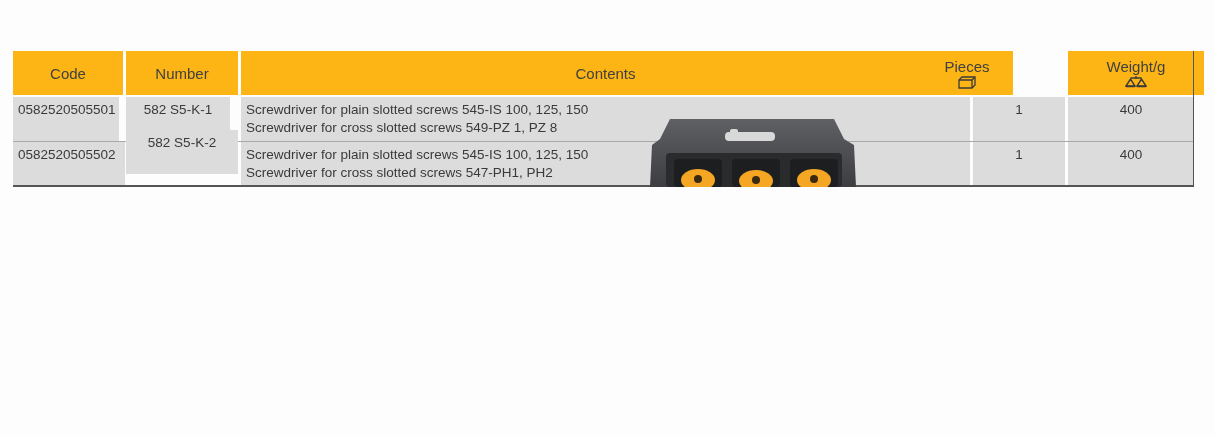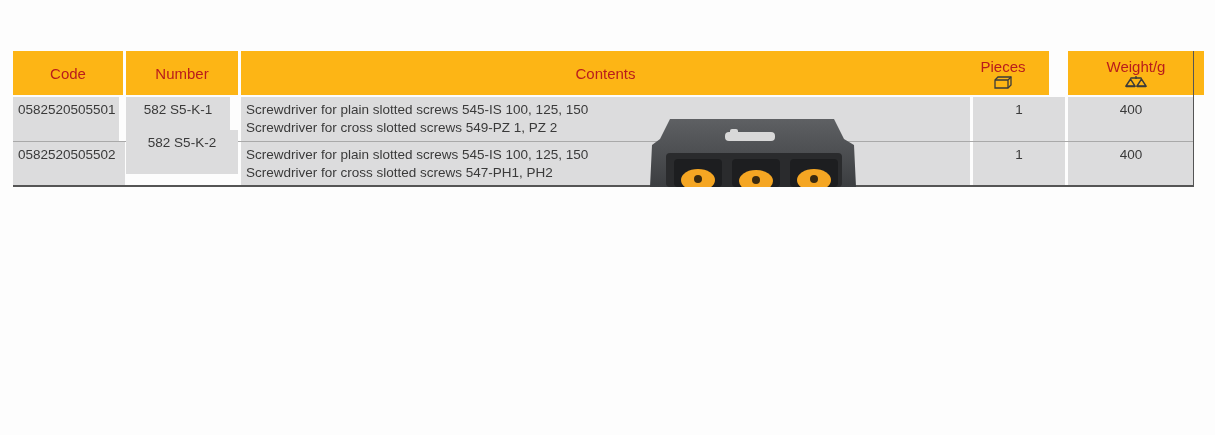--- a/index.html
+++ b/index.html
@@ -1,19 +1,19 @@
 <!DOCTYPE html>
 <html><head>
 <meta charset="utf-8">
 <style>
   html, body { margin:0; padding:0; }
   body { width:1215px; height:435px; background:#fdfdfd; position:relative; overflow:hidden;
          font-family:"Liberation Sans", sans-serif; }
   .tbl { position:absolute; left:13px; top:51px; width:1181px; }
-  .hdr { position:absolute; top:0; height:44px; background:#fdb515; color:#b91c1c;
+  .hdr { position:absolute; top:0; height:44px; background:#fdb515; color:#404040;
          font-size:15px; display:flex; flex-direction:column; align-items:center; justify-content:center; }
   .cell { position:absolute; background:#dcdcdd; color:#3a3a3a; font-size:13.5px; line-height:18px;
           box-sizing:border-box; padding-top:4px; }
   .c-center { text-align:center; }
   .c-left { padding-left:5px; }
   .hline { position:absolute; left:0; width:1181px; height:1px; background:#a9a9a9; }
   .bline { position:absolute; left:0; width:1181px; height:2px; background:#555; }
   .rline { position:absolute; width:1px; background:#555; }
   .img { position:absolute; left:648px; top:117px; width:216px; height:70px; overflow:hidden; }
   .icon { display:block; margin-top:1px; }
@@ -25,41 +25,41 @@
 
   <div class="hdr" style="left:0;width:110px;">
     <span>Code</span>
   </div>
   <div class="hdr" style="left:113px;width:112px;">
     <span>Number</span>
   </div>
   <div class="hdr" style="left:228px;width:729px;">
     <span>Contents</span>
   </div>
-  <div class="hdr" style="left:944px;width:92px;text-align:right;">
+  <div class="hdr" style="left:908px;width:92px;text-align:right;">
     <span>Pieces</span>
     <svg class="icon" width="20" height="13" viewBox="0 0 20 13">
       <path d="M2 4 L5 1 L18 1 L18 9 L15 12 L2 12 Z" fill="none" stroke="#3a3a3a" stroke-width="1.3"></path>
       <path d="M2 4 L15 4 L18 1 M15 4 L15 12" fill="none" stroke="#3a3a3a" stroke-width="1.3"></path>
     </svg>
   </div>
   <div class="hdr" style="left:1055px;width:136px;">
     <span>Weight/g</span>
     <svg class="icon" width="22" height="12" viewBox="0 0 22 12">
       <path d="M1 10 L5.5 3 L10 10 Z M12 10 L16.5 3 L21 10 Z" fill="none" stroke="#3a3a3a" stroke-width="1.4"></path>
       <path d="M5.5 2 L16.5 2 M11 0 L11 3" stroke="#3a3a3a" stroke-width="1.3"></path>
       <path d="M1 10.5 L10 10.5 M12 10.5 L21 10.5" stroke="#3a3a3a" stroke-width="1.6"></path>
     </svg>
   </div>
 
   <div class="cell c-left" style="left:0;top:46px;width:106px;height:44px;">0582520505501</div>
   <div class="cell c-center" style="left:113px;top:46px;width:104px;height:44px;">582 S5-K-1</div>
   <div class="cell c-left" style="left:228px;top:46px;width:729px;height:44px;">
     <div>Screwdriver for plain slotted screws 545-IS 100, 125, 150</div>
-    <div>Screwdriver for cross slotted screws 549-PZ 1, PZ 2</div>
+    <div>Screwdriver for cross slotted screws 549-PZ 1, PZ 8</div>
   </div>
   <div class="cell c-center" style="left:960px;top:46px;width:92px;height:44px;">1</div>
   <div class="cell c-center" style="left:1055px;top:46px;width:126px;height:44px;">400</div>
 
   <div class="hline" style="top:90px;"></div>
 
   <div class="cell c-left" style="left:0;top:91px;width:112px;height:44px;">0582520505502</div>
   <div class="cell c-center" style="left:113px;top:79px;width:112px;height:44px;">582 S5-K-2</div>
   <div class="cell c-left" style="left:228px;top:91px;width:729px;height:44px;">
     <div>Screwdriver for plain slotted screws 545-IS 100, 125, 150</div>

